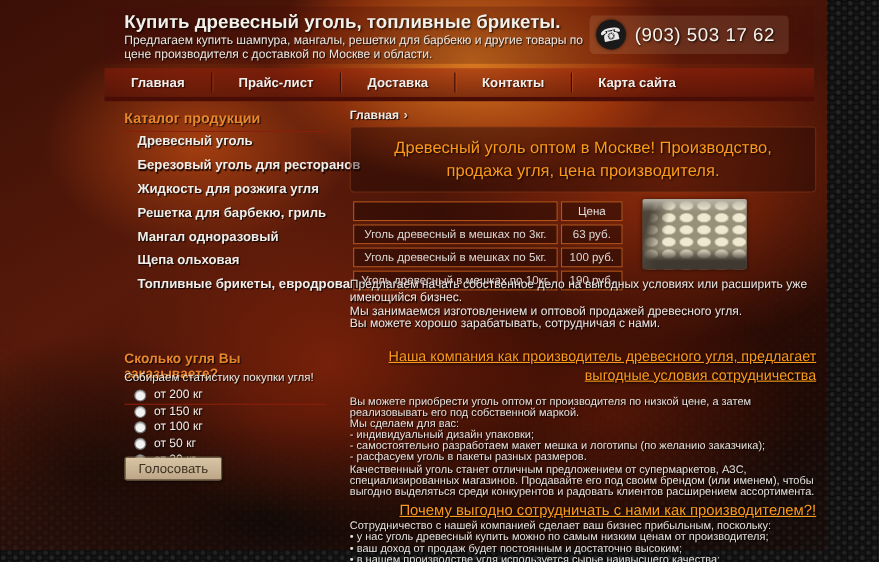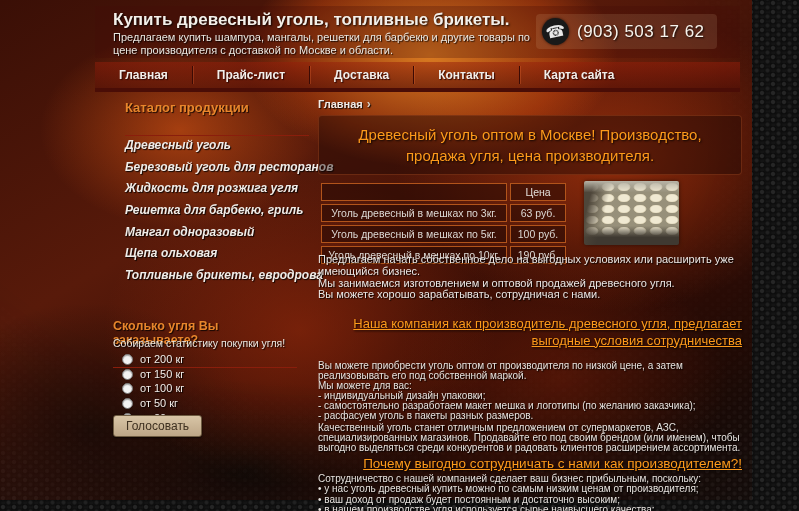--- a/index.html
+++ b/index.html
@@ -32,22 +32,22 @@
   .site-subtitle{position:absolute;left:113px;top:31px;width:430px;font-size:11px;line-height:13px;color:#eae6e0;text-shadow:1px 1px 1px rgba(0,0,0,0.8);}
   .phone-panel{position:absolute;left:536px;top:14px;display:flex;align-items:center;gap:8px;background:rgba(240,205,165,0.13);border-radius:4px;padding:4px 12px 4px 6px;}
   .phone-icon{width:27px;height:27px;border-radius:50%;background:#191919;color:#e9e9e9;font-size:16px;display:flex;align-items:center;justify-content:center;transform:rotate(-12deg);box-shadow:0 0 3px rgba(0,0,0,0.7);}
   .phone-numbers{display:flex;flex-direction:column;}
   .phone-number{font-size:17px;line-height:22px;color:#f7f3ec;text-shadow:1px 1px 2px rgba(0,0,0,0.85);letter-spacing:0.5px;}
   .nav{position:absolute;left:95px;top:62px;width:645px;height:26px;display:flex;align-items:center;background:linear-gradient(rgba(150,30,10,0.5), rgba(85,15,6,0.58));}
   .nav-item{padding:0 24px;font-size:12px;font-weight:bold;color:#f2eeea;text-shadow:1px 1px 1px rgba(40,5,2,0.9);cursor:pointer;white-space:nowrap;}
   .nav-sep{width:1px;height:18px;background:#3c0a04;box-shadow:1px 0 0 rgba(255,120,60,0.25);}
   .nav-underline{position:absolute;left:95px;top:88px;width:645px;height:4px;background:#4a0d06;}
 
-  .catalog-title{position:absolute;left:125px;top:100px;width:184px;font-size:13px;font-weight:bold;color:#e8862c;border-bottom:1px solid #8a1e0c;padding-bottom:20px;text-shadow:1px 1px 1px rgba(0,0,0,0.8);}
-  .catalog-list{position:absolute;left:125px;top:135px;width:190px;font-style:italic;}
+  .catalog-title{position:absolute;left:113px;top:100px;width:184px;font-size:13px;font-weight:bold;color:#e8862c;border-bottom:1px solid #8a1e0c;padding-bottom:4px;text-shadow:1px 1px 1px rgba(0,0,0,0.8);}
+  .catalog-list{position:absolute;left:125px;top:118px;width:190px;}
   .catalog-item{font-size:12px;font-weight:bold;color:#f0ece8;height:21.7px;line-height:21.7px;white-space:nowrap;cursor:pointer;text-shadow:1px 1px 1px rgba(0,0,0,0.85);}
 
   .poll-title{position:absolute;left:113px;top:319px;width:184px;font-size:12.5px;font-weight:bold;color:#e8862c;border-bottom:1px solid #8a1e0c;padding-bottom:20px;text-shadow:1px 1px 1px rgba(0,0,0,0.8);}
   .poll-sub{position:absolute;left:113px;top:337px;font-size:10.5px;color:#eae6e0;text-shadow:1px 1px 1px rgba(0,0,0,0.8);}
   .poll-options{position:absolute;left:122px;top:350px;}
   .poll-option{display:flex;align-items:flex-end;height:14.8px;cursor:pointer;}
   .radio{width:9px;height:9px;border-radius:50%;background:#f2f2f2;border:1px solid #777;margin-right:7px;box-shadow:inset 0 1px 1px rgba(0,0,0,0.3);}
   .poll-option-label{font-size:11px;color:#f0ece8;text-shadow:1px 1px 1px rgba(0,0,0,0.8);}
   .vote-button{position:absolute;left:113px;top:415px;font-family:"Liberation Sans",sans-serif;font-size:12px;color:#3e3020;background:linear-gradient(#d8c5a6,#bda687);border:1px solid #6e5c42;border-radius:3px;padding:3px 12px;cursor:pointer;box-shadow:0 1px 2px rgba(0,0,0,0.6);}
 
@@ -180,21 +180,21 @@
   <div class="intro">
     <div>Предлагаем начать собственное дело на выгодных условиях или расширить уже имеющийся бизнес.</div>
     <div>Мы занимаемся изготовлением и оптовой продажей древесного угля.</div>
     <div>Вы можете хорошо зарабатывать, сотрудничая с нами.</div>
   </div>
 
   <div class="h2-heading">Наша компания как производитель древесного угля, предлагает выгодные условия сотрудничества</div>
 
   <div class="sec1">
     <div>Вы можете приобрести уголь оптом от производителя по низкой цене, а затем реализовывать его под собственной маркой.</div>
-    <div>Мы можете для вас:</div>
+    <div>Мы сделаем для вас:</div>
     <div>- индивидуальный дизайн упаковки;</div>
     <div>- самостоятельно разработаем макет мешка и логотипы (по желанию заказчика);</div>
     <div>- расфасуем уголь в пакеты разных размеров.</div>
   </div>
 
   <div class="para2">Качественный уголь станет отличным предложением от супермаркетов, АЗС, специализированных магазинов. Продавайте его под своим брендом (или именем), чтобы выгодно выделяться среди конкурентов и радовать клиентов расширением ассортимента.</div>
 
   <div class="h3-heading">Почему выгодно сотрудничать с нами как производителем?!</div>
 
   <div class="sec2">

